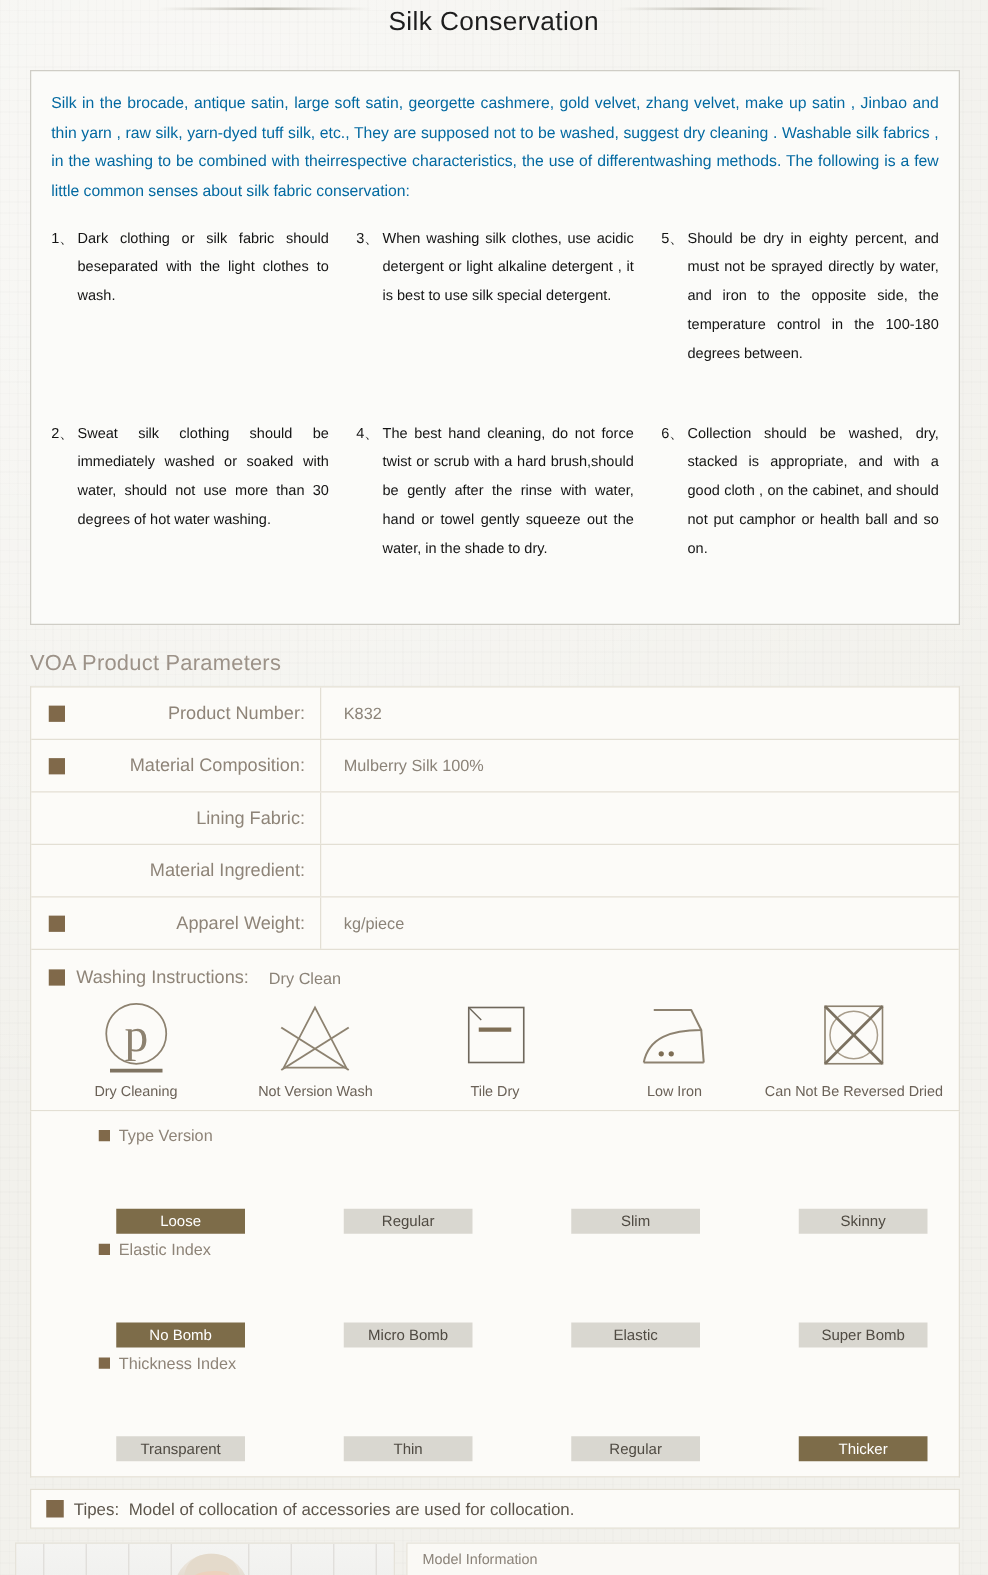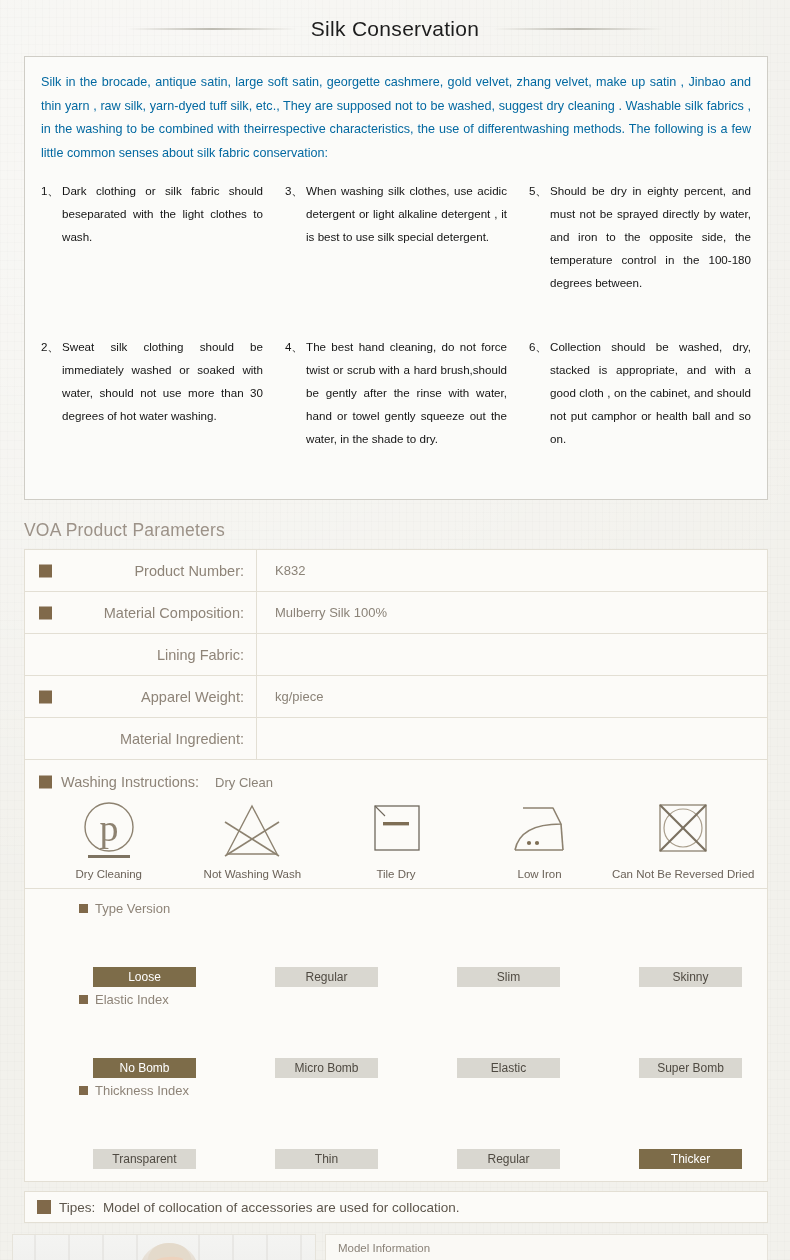--- a/index.html
+++ b/index.html
@@ -26,21 +26,20 @@
       repeating-linear-gradient(0deg, rgba(0,0,0,0.010) 0 1px, rgba(255,255,255,0) 1px 9px),
       radial-gradient(circle at 20% 12%, rgba(255,255,255,0.55), rgba(255,255,255,0) 60%);
     z-index: 0;
   }
   .page { position: relative; z-index: 1; }
 
   
   .title-wrap {
     height: 52px;
     display: flex;
-    align-items: center;
     justify-content: center;
     gap: 14px;
     padding-top: 6px;
     box-sizing: border-box;
   }
   .title-rule {
     height: 2px;
     width: 170px;
     background: linear-gradient(90deg, rgba(190,188,180,0), #bdbbb2, rgba(190,188,180,0));
   }
@@ -351,30 +350,30 @@
       <div class="pvalue">Mulberry Silk 100%</div>
     </div>
     <div class="prow">
       <div class="pleft">
         <span class="plabel">Lining Fabric:</span>
       </div>
       <div class="pvalue"></div>
     </div>
     <div class="prow">
       <div class="pleft">
+        <span class="plabel">Material Ingredient:</span>
+      </div>
+      <div class="pvalue"></div>
+    </div>
+    <div class="prow">
+      <div class="pleft">
         <span class="sq"></span>
         <span class="plabel">Apparel Weight:</span>
       </div>
       <div class="pvalue">kg/piece</div>
-    </div>
-    <div class="prow">
-      <div class="pleft">
-        <span class="plabel">Material Ingredient:</span>
-      </div>
-      <div class="pvalue"></div>
     </div>
   </div>
 
   <div class="wash-block">
     <div class="wash-head">
       <span class="sq"></span>
       <span class="wash-title">Washing Instructions:</span>
       <span class="wash-value">Dry Clean</span>
     </div>
     <div class="wash-icons">
@@ -391,21 +390,21 @@
       </div>
 
       <div class="wicon">
         <div class="glyph">
           <svg width="70" height="62" viewBox="0 0 70 62" fill="none">
             <path d="M35 6 L60 54 L10 54 Z" stroke="#8d8270" stroke-width="1.4"></path>
             <line x1="8" y1="22" x2="62" y2="56" stroke="#8d8270" stroke-width="1.6"></line>
             <line x1="62" y1="22" x2="8" y2="56" stroke="#8d8270" stroke-width="1.6"></line>
           </svg>
         </div>
-        <div class="wlabel">Not Washing Wash</div>
+        <div class="wlabel">Not Version Wash</div>
       </div>
 
       <div class="wicon">
         <div class="glyph">
           <svg width="70" height="62" viewBox="0 0 70 62" fill="none">
             <rect x="14" y="6" width="44" height="44" stroke="#6f685c" stroke-width="1.3"></rect>
             <line x1="14" y1="6" x2="24" y2="16" stroke="#6f685c" stroke-width="1.1"></line>
             <rect x="22" y="22" width="26" height="3.4" fill="#7e6e55"></rect>
           </svg>
         </div>

